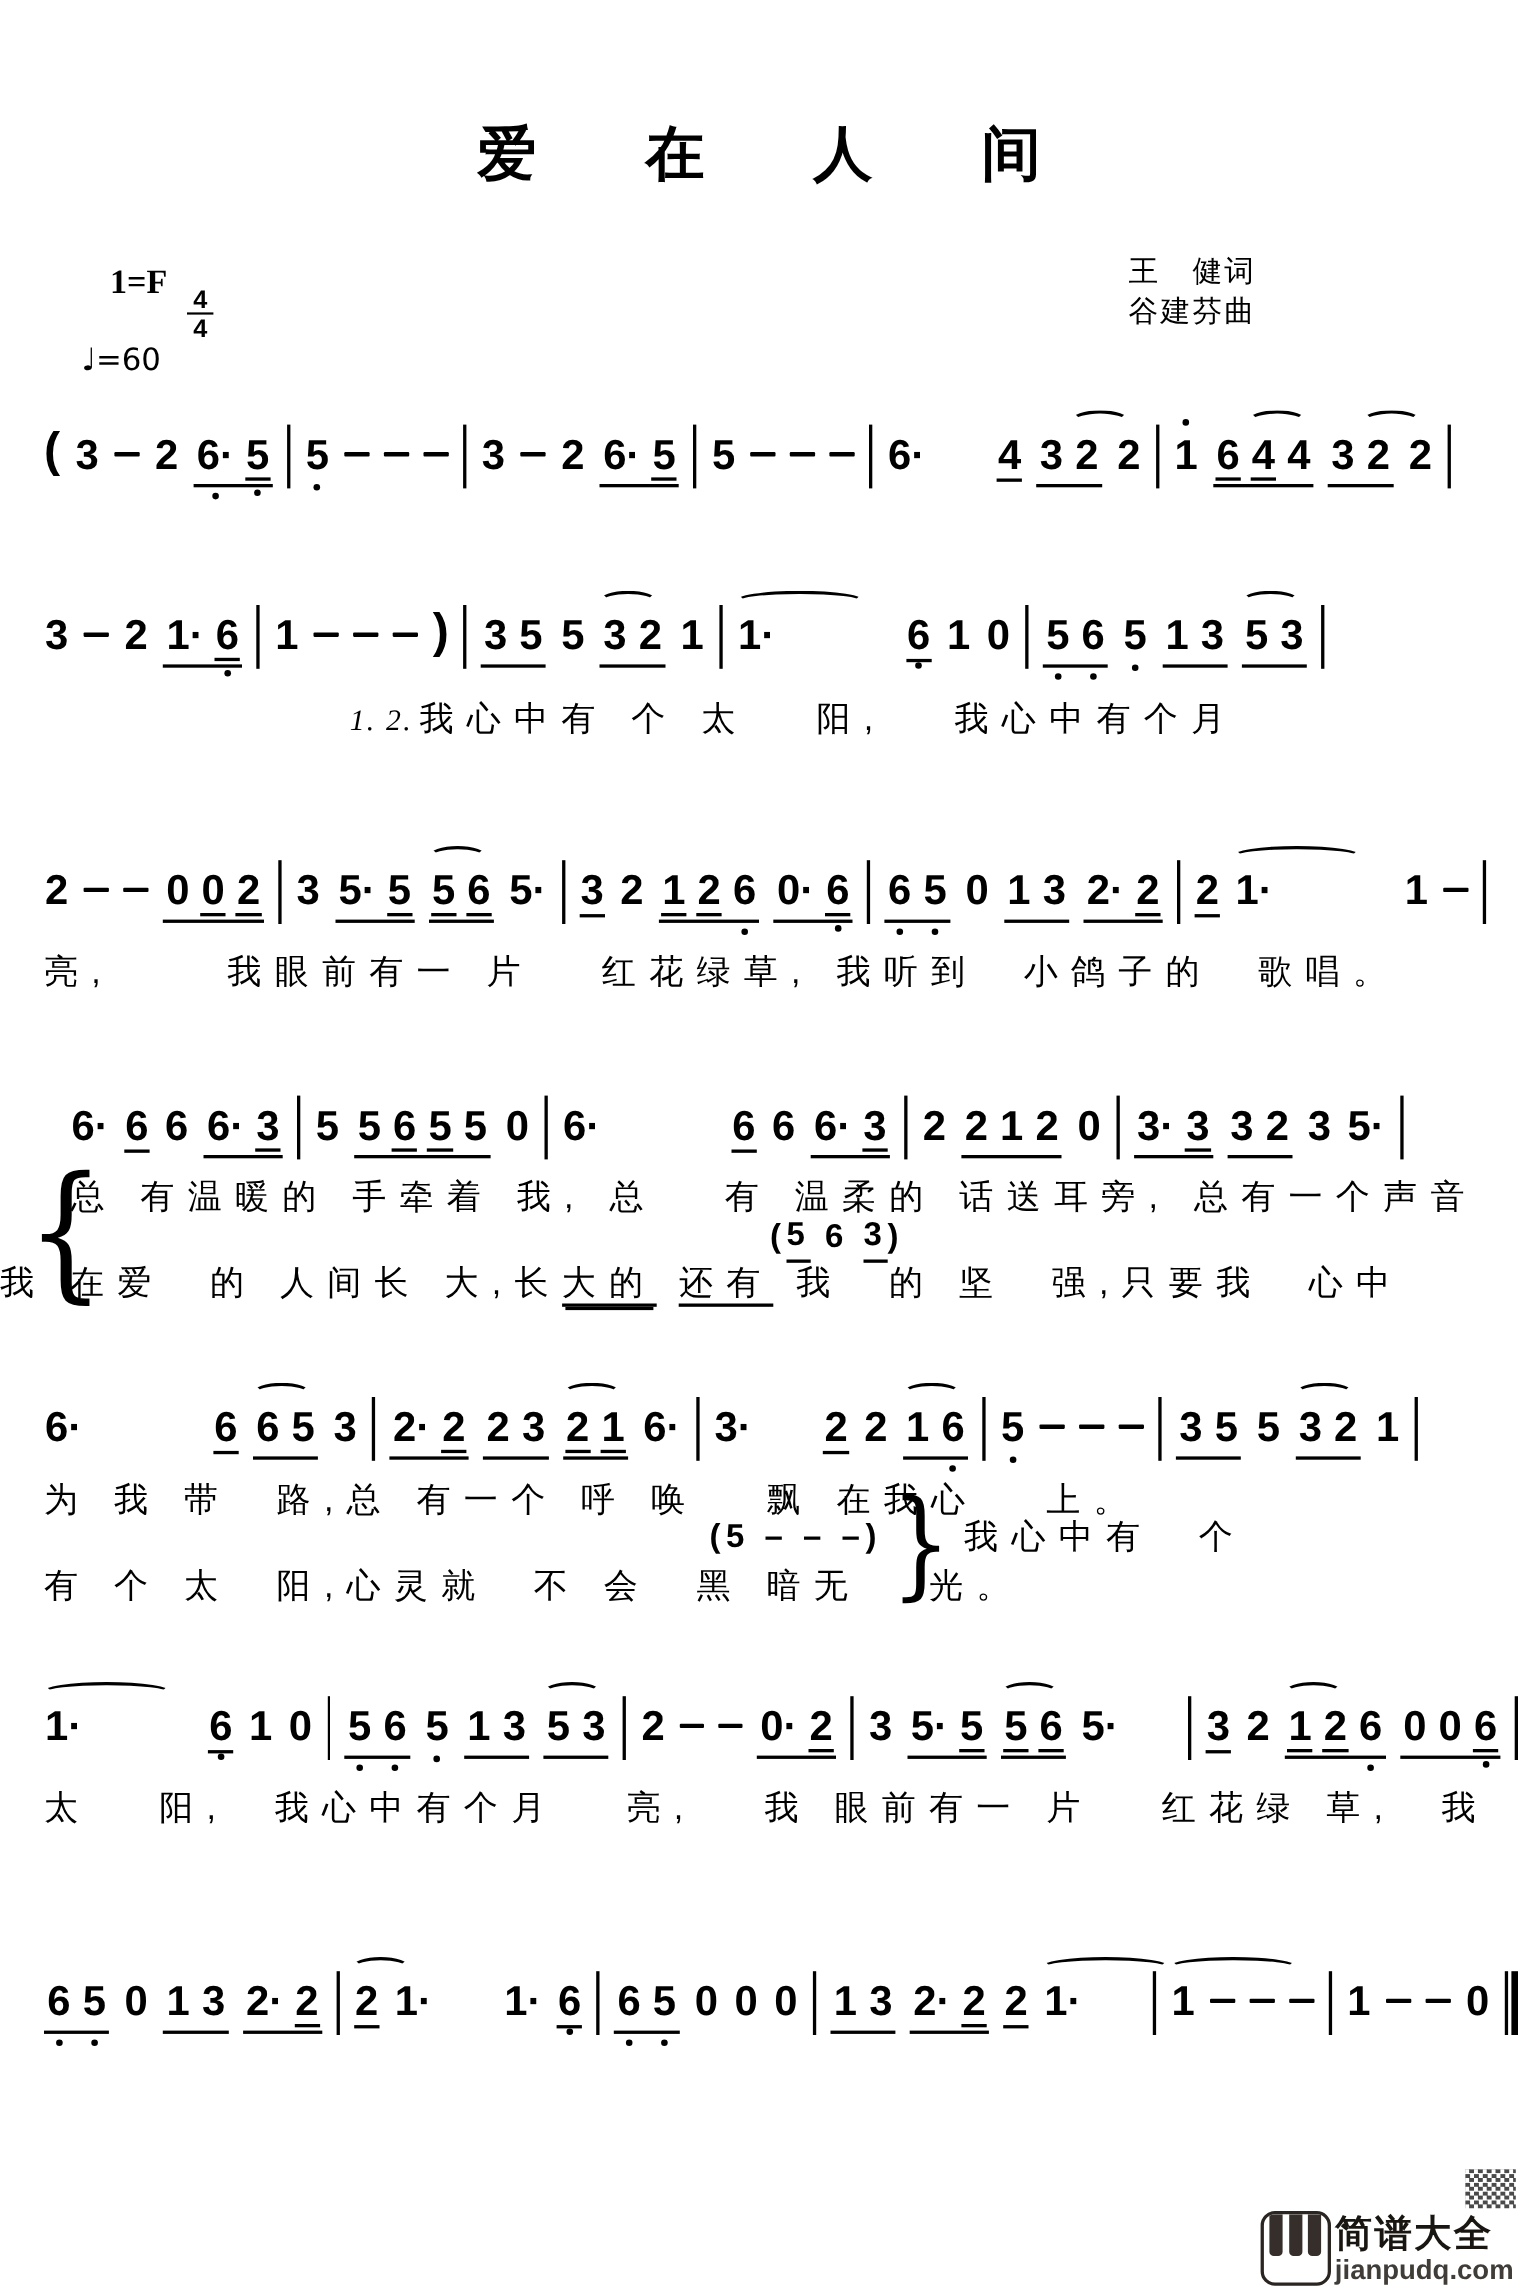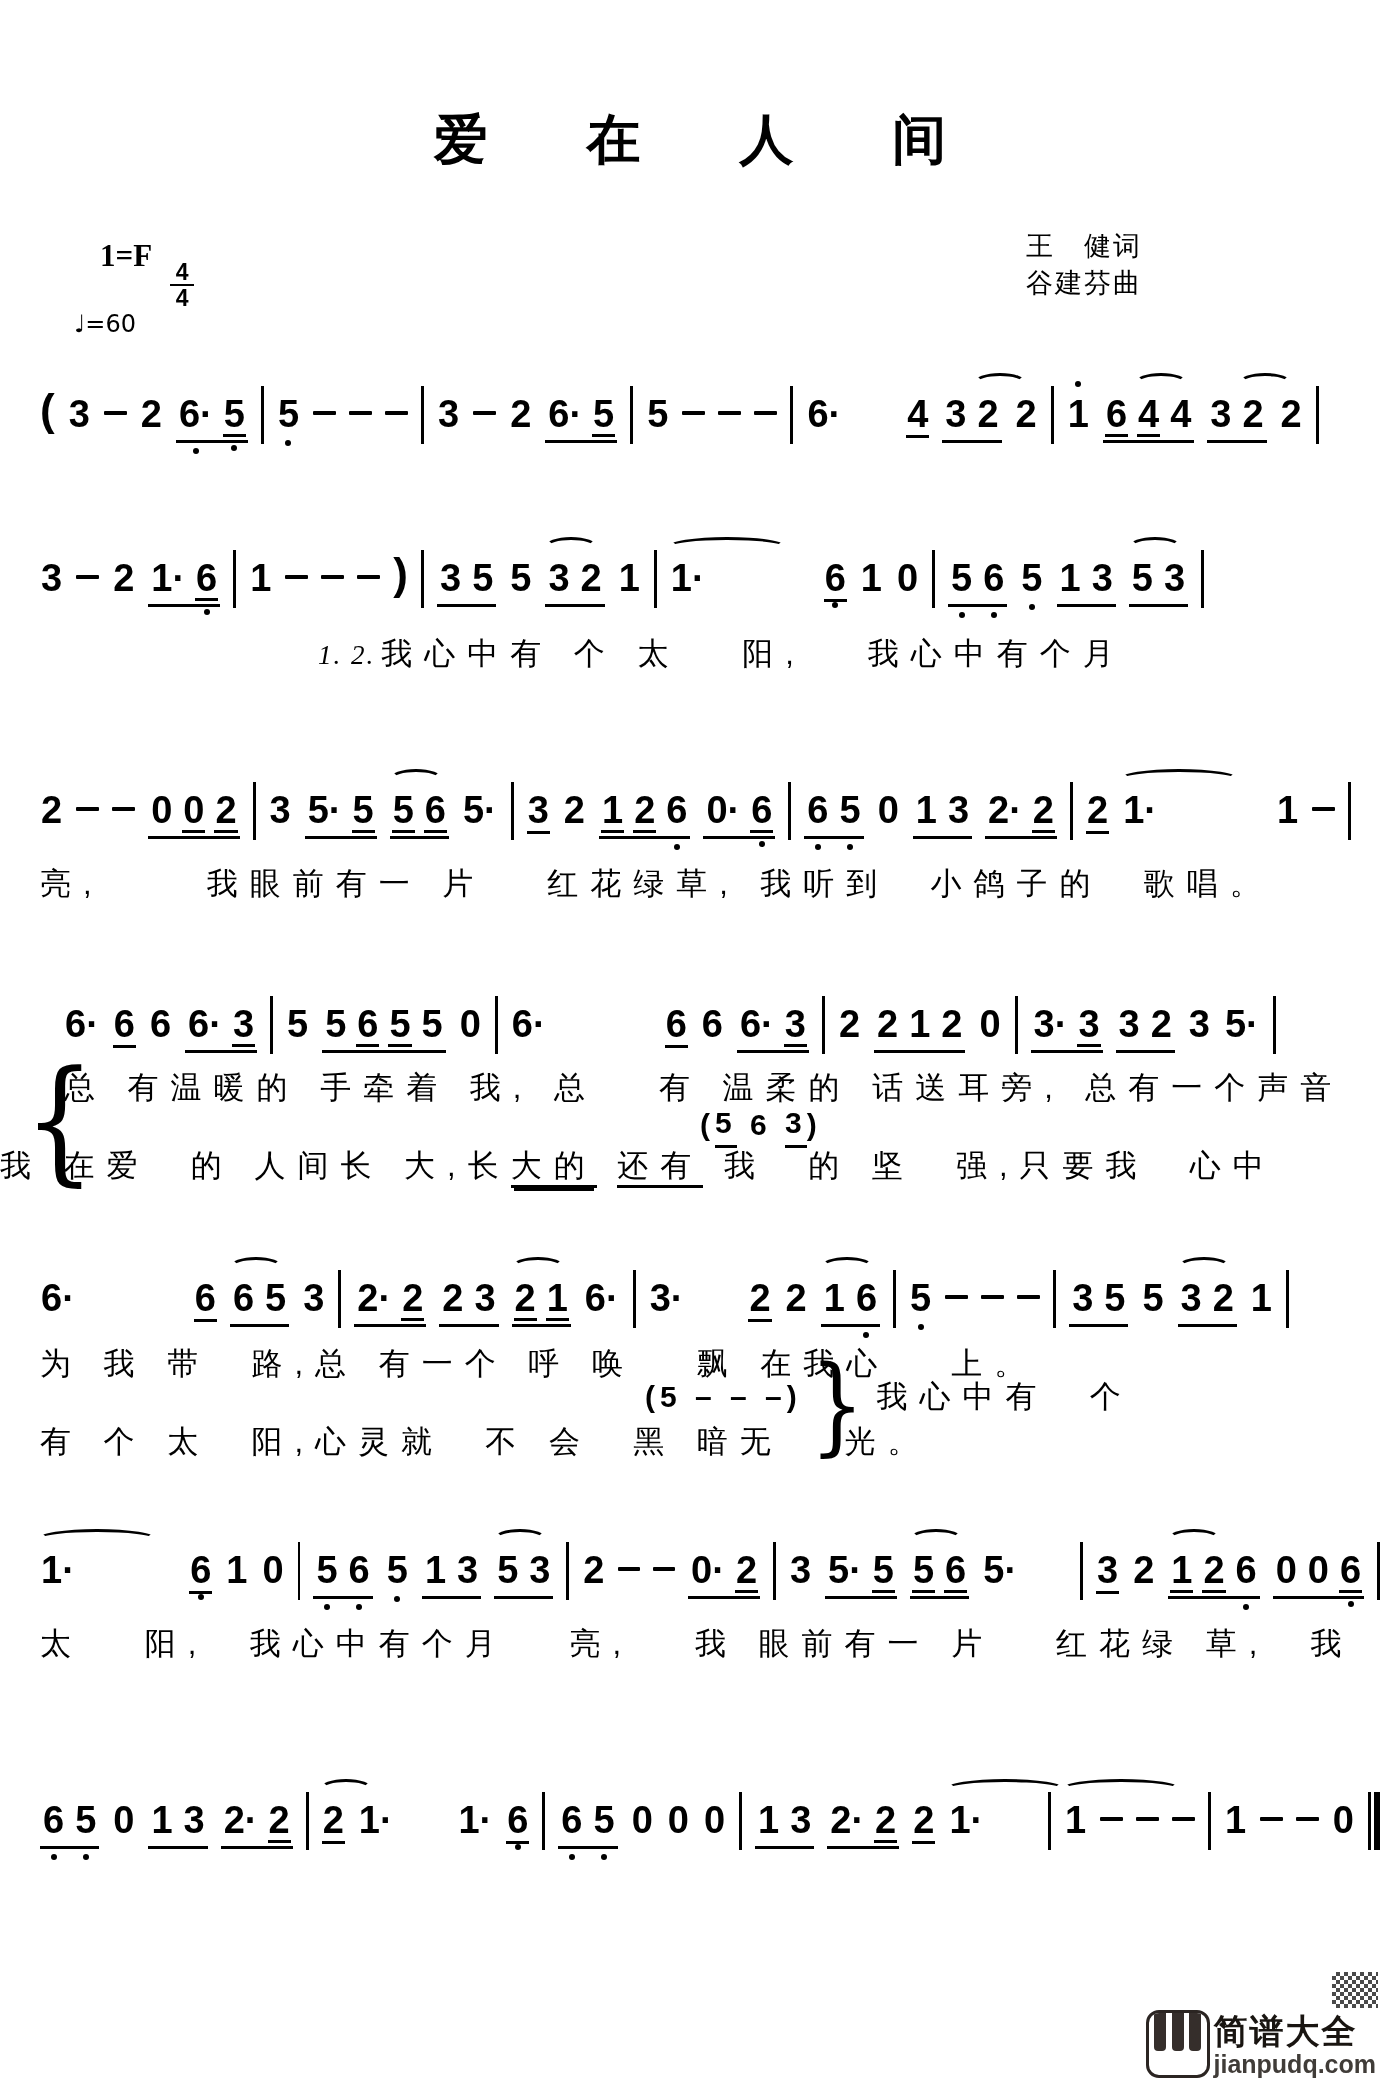--- a/index.html
+++ b/index.html
@@ -7,21 +7,21 @@
         font-family:"Liberation Sans","DejaVu Sans",sans-serif;color:#000;}
   
   .title{position:absolute;top:104px;left:0;width:100%;margin:0;text-align:center;
          font-family:"DejaVu Serif",serif;font-weight:bold;font-size:54px;
          letter-spacing:40px;text-indent:40px;}
   .keysig{position:absolute;left:72px;top:238px;font-weight:bold;font-size:31px;
           font-family:"Liberation Serif",serif;margin-left:28px;}
   .ts{display:inline-flex;flex-direction:column;align-items:center;vertical-align:-14px;
       margin-left:18px;font-size:23px;line-height:22px;font-family:"Liberation Sans",sans-serif;}
   .tsline{display:block;width:24px;height:2px;background:#000;margin:1px 0;}
-  .tempo{position:absolute;left:74px;top:310px;font-size:24px;font-family:"DejaVu Sans",sans-serif;}
+  .tempo{position:absolute;left:74px;top:310px;font-size:28px;font-family:"DejaVu Sans",sans-serif;}
   .credits{position:absolute;left:1026px;top:228px;font-size:27px;line-height:37px;letter-spacing:2px;}
   
   #score{position:absolute;left:0;top:0;width:100%;height:100%;}
   .system{position:absolute;left:0;width:100%;}
   .nrow{display:flex;align-items:flex-start;gap:13px;
         font-family:"Liberation Sans","DejaVu Sans",sans-serif;font-weight:bold;font-size:38px;}
   .nt{position:relative;display:inline-block;line-height:1;padding:3px 1px 4px;}
   .nt.u1{border-bottom:3px solid #000;padding-bottom:2px;}
   .beam{display:inline-flex;gap:9px;align-items:flex-start;border-bottom:3px solid #000;
         padding:0 2px 3px 2px;}

